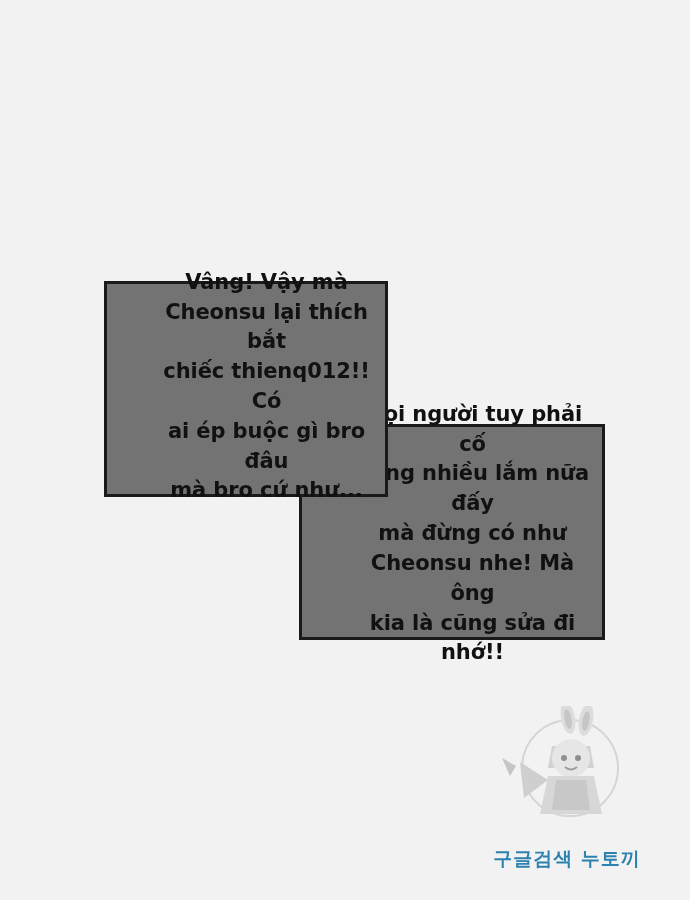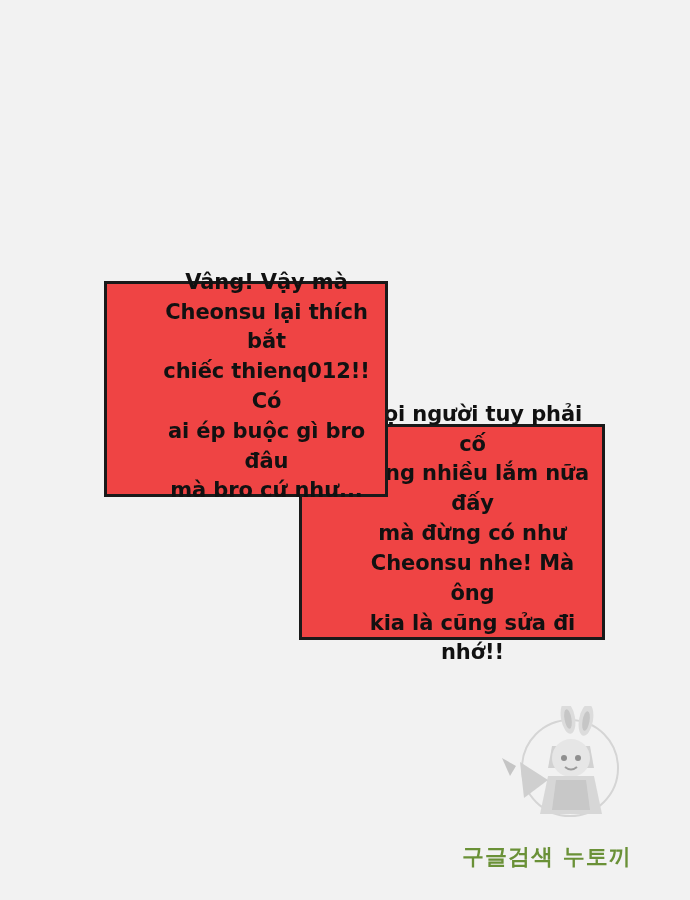--- a/index.html
+++ b/index.html
@@ -20,21 +20,21 @@
     left: 0;
     top: 0;
     width: 690px;
     height: 900px;
     background: #f2f2f2;
   }
 
   
   .bubble {
     position: absolute;
-    background: #ef4444;
+    background: #737373;
     border: 3px solid #1a1a1a;
     box-sizing: border-box;
     display: flex;
     align-items: center;
     justify-content: flex-start;
     padding-left: 41px;
   }
   .bubble .text {
     font-family: "DejaVu Sans", sans-serif;
     font-weight: 700;
@@ -100,23 +100,23 @@
     color: #9a9a9a;
     font-weight: 700;
     letter-spacing: 0.5px;
     font-family: "DejaVu Sans", sans-serif;
   }
   #watermark .wm-main {
     position: absolute;
     right: 4px;
     bottom: 4px;
     width: 100%;
-    text-align: left;
-    font-size: 22px;
-    color: #4d7c0f;
+    text-align: center;
+    font-size: 19px;
+    color: #0369a1;
     font-weight: 700;
     letter-spacing: 1px;
     font-family: "DejaVu Sans", sans-serif;
   }
 </style>
 </head>
 <body>
 
 <div id="page">
 

